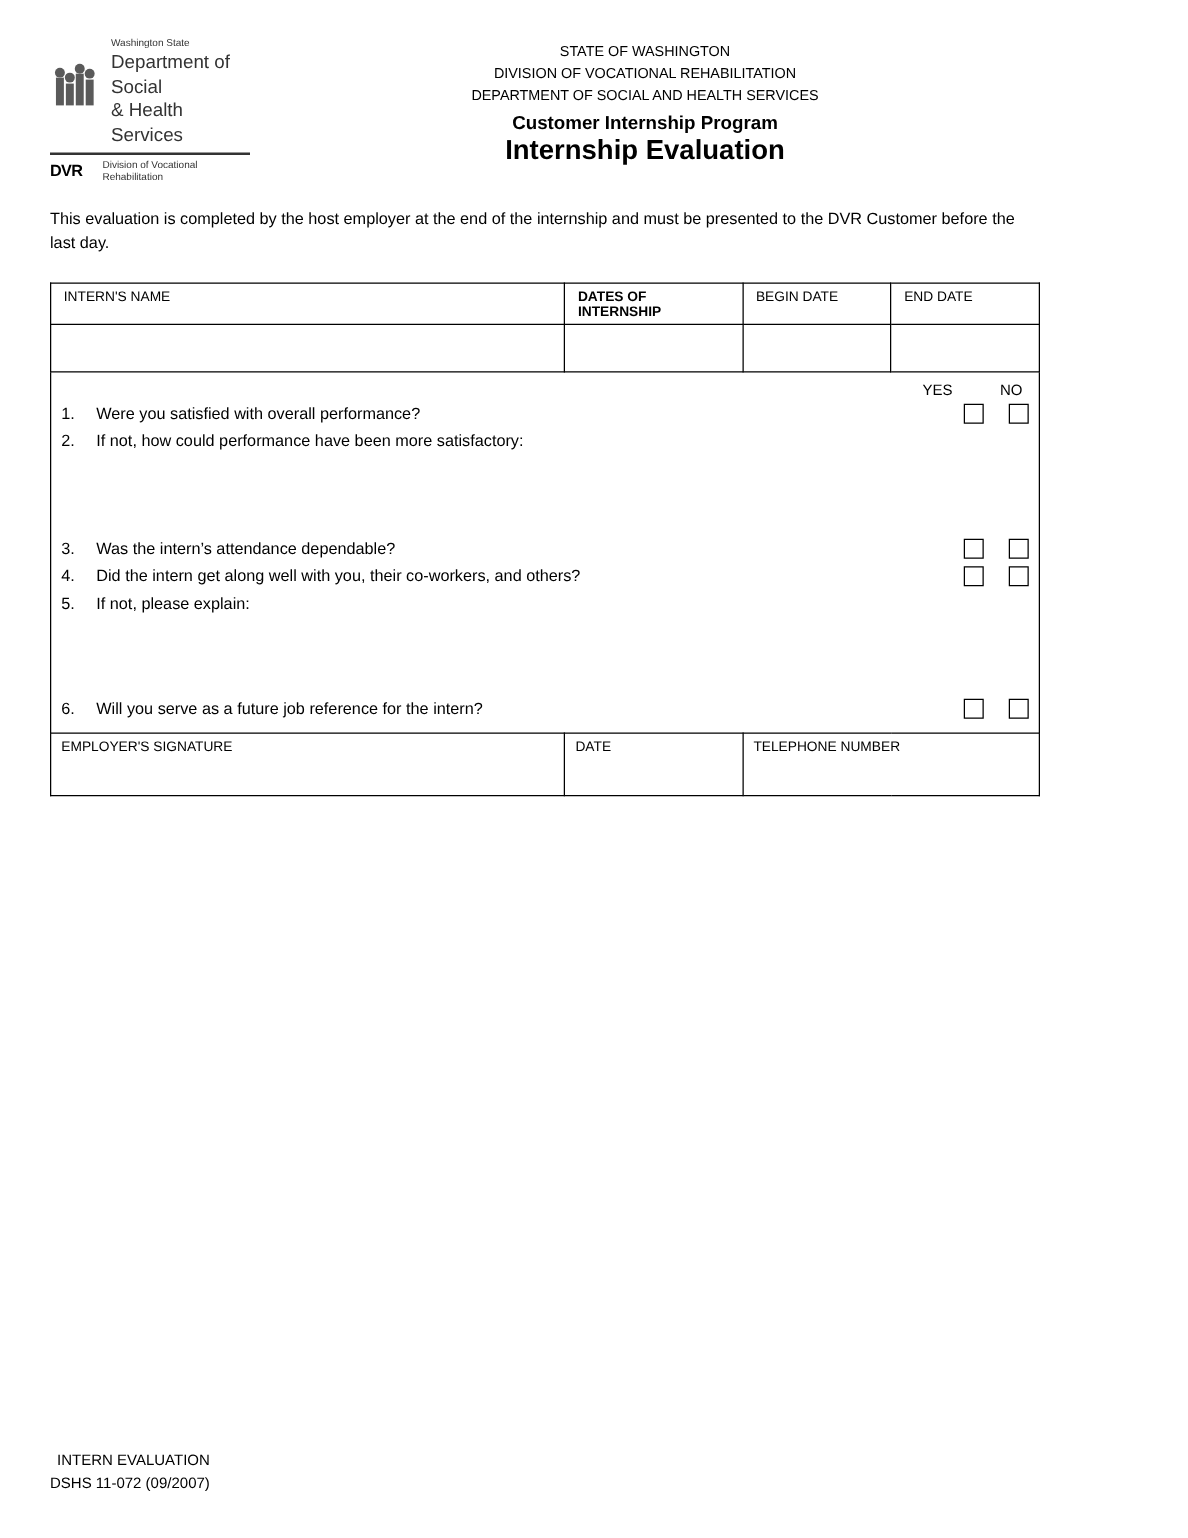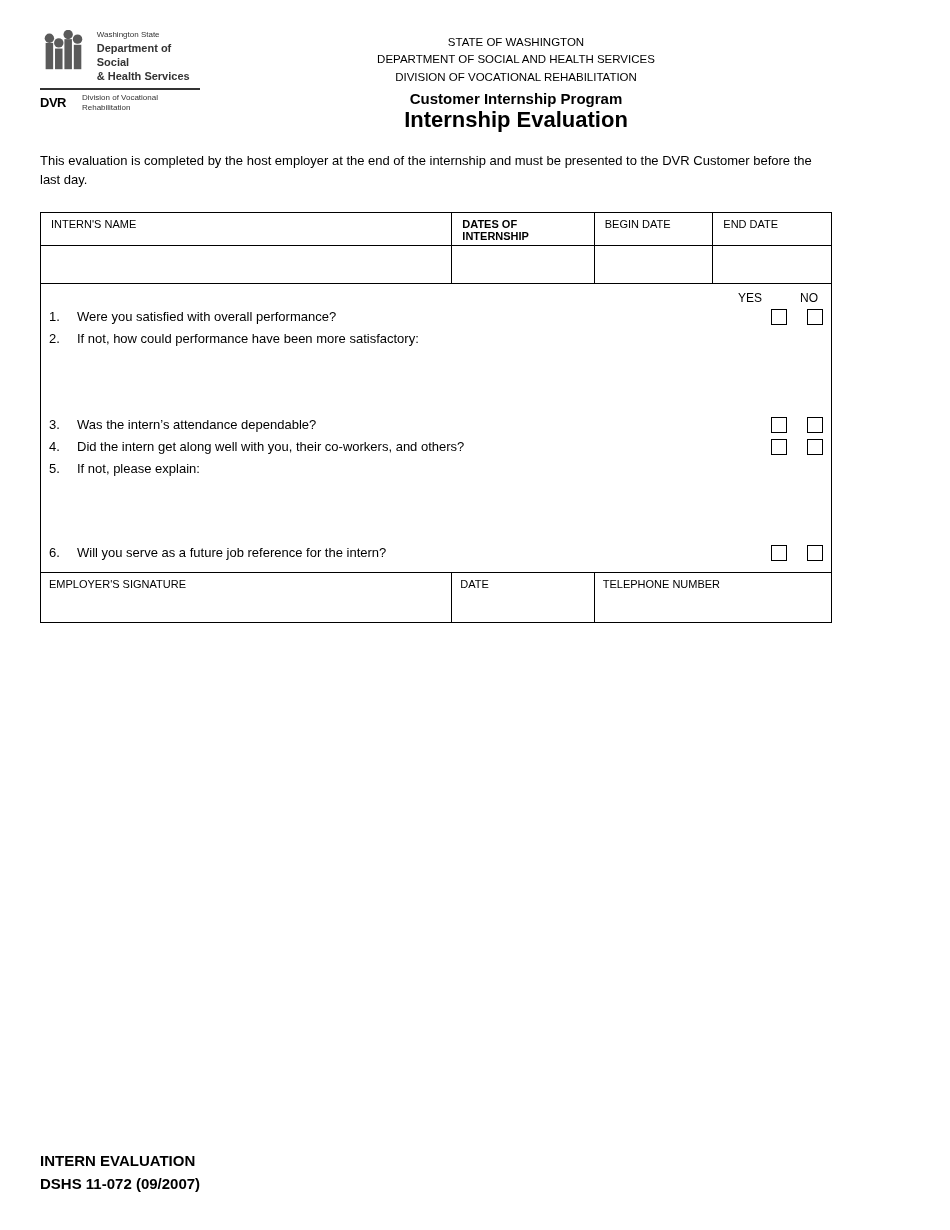--- a/index.html
+++ b/index.html
@@ -40,22 +40,22 @@
       width: 54px;
       height: 54px;
       margin-right: 6px;
     }
     .logo-text-block {
       font-size: 8px;
       line-height: 1.3;
       color: #333;
     }
     .logo-text-block .dept {
-      font-weight: bold;
-      font-size: 11px;
+      font-weight: normal;
+      font-size: 15px;
     }
     .dvr-bar {
       display: flex;
       align-items: center;
       margin-top: 4px;
       border-top: 2px solid #333;
       padding-top: 3px;
     }
     .dvr-label {
       font-weight: bold;
@@ -198,23 +198,24 @@
       padding: 5px 8px 3px 8px;
       vertical-align: top;
       height: 50px;
     }
 
     
     .footnote {
       position: absolute;
       bottom: 35px;
       left: 40px;
-      font-size: 15px;
-      font-weight: bold;
+      font-size: 12px;
+      font-weight: normal;
       line-height: 1.5;
+      text-align: right;
     }
 
     
     .questions-cell {
       padding: 8px 12px 8px 12px;
     }
 
   </style>
 </head>
 <body>
@@ -251,22 +252,22 @@
         <div class="dvr-sub">
           <div>Division of Vocational</div>
           <div>Rehabilitation</div>
         </div>
       </div>
     </div>
 
     <div class="header-center">
       <div class="agency-lines">
         <div>STATE OF WASHINGTON</div>
+        <div>DIVISION OF VOCATIONAL REHABILITATION</div>
         <div>DEPARTMENT OF SOCIAL AND HEALTH SERVICES</div>
-        <div>DIVISION OF VOCATIONAL REHABILITATION</div>
       </div>
       <div class="program-title">Customer Internship Program</div>
       <div class="eval-title">Internship Evaluation</div>
     </div>
   </div>
 
   <div class="intro-text">This evaluation is completed by the host employer at the end of the internship and must be presented to the DVR Customer before the last day.</div>
 
   <table class="form-table">
 

